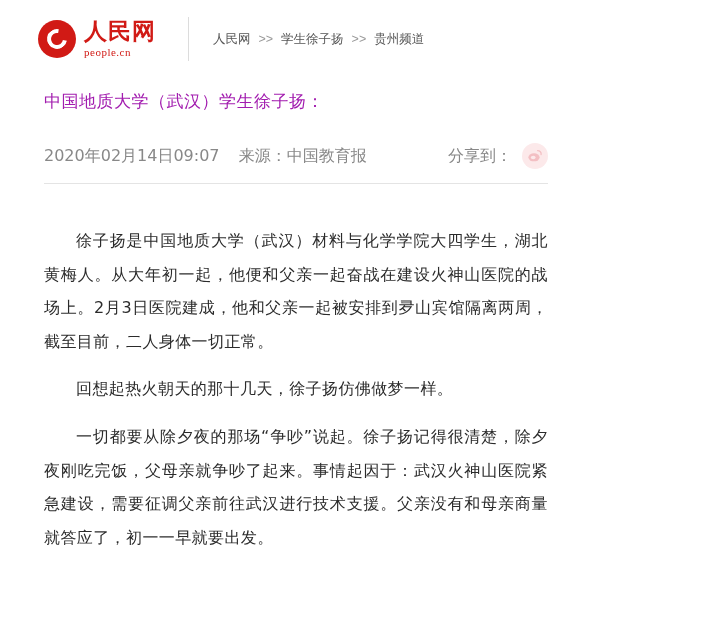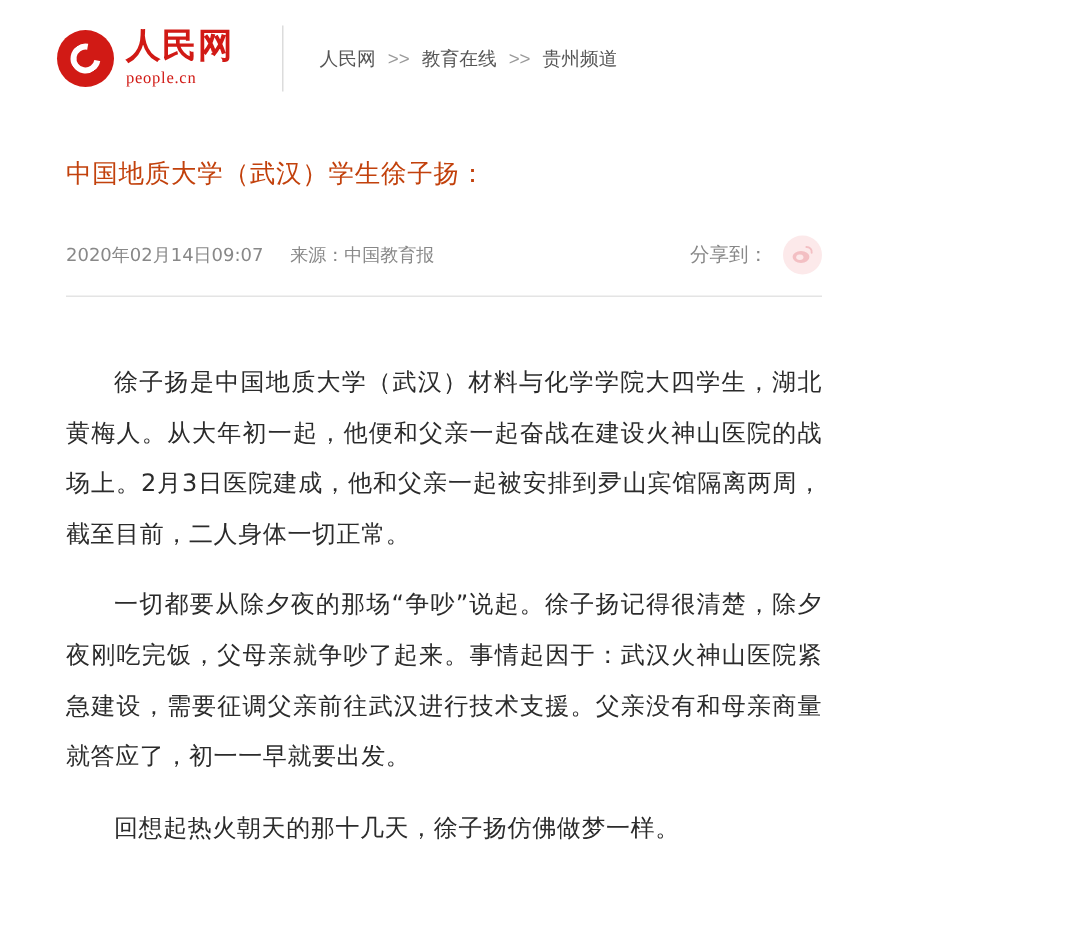--- a/index.html
+++ b/index.html
@@ -95,22 +95,22 @@
     color: #999999;
     font-family: "Liberation Sans", sans-serif;
   }
 
   
   .article {
     padding: 0 44px;
   }
   .kicker {
     font-size: 17px;
-    color: #c2410c;
-    margin-top: 26px;
+    color: #a21caf;
+    margin-top: 12px;
     font-family: "DejaVu Sans", sans-serif;
     letter-spacing: 0.5px;
   }
   .headline {
     font-size: 31px;
     font-weight: bold;
     color: #1a1a1a;
     margin-top: 22px;
     letter-spacing: 1px;
     font-family: "DejaVu Sans", sans-serif;
@@ -118,31 +118,31 @@
 
   .meta-row {
     margin-top: 30px;
     padding-bottom: 14px;
     border-bottom: 1px solid #e4e4e4;
     display: flex;
     align-items: center;
     justify-content: space-between;
   }
   .meta-left {
-    font-size: 12px;
+    font-size: 16px;
     color: #888888;
     font-family: "DejaVu Sans", sans-serif;
   }
   .meta-left .src {
     margin-left: 14px;
   }
   .meta-right {
     display: flex;
     align-items: center;
-    font-size: 13px;
+    font-size: 16px;
     color: #888888;
     font-family: "DejaVu Sans", sans-serif;
   }
   .share-icon {
     margin-left: 10px;
     width: 26px;
     height: 26px;
     border-radius: 50%;
     background: #fce9ea;
     display: flex;
@@ -175,21 +175,21 @@
       <div class="logo-mark"></div>
       <div class="logo-text">
         <div class="logo-cn">人民网</div>
         <div class="logo-en">people.cn</div>
       </div>
     </div>
     <div class="logo-divider"></div>
     <div class="breadcrumb">
       <span class="crumb">人民网</span>
       <span class="sep">&gt;&gt;</span>
-      <span class="crumb">教育在线</span>
+      <span class="crumb">学生徐子扬</span>
       <span class="sep">&gt;&gt;</span>
       <span class="crumb">贵州频道</span>
     </div>
   </div>
 
   <div class="article">
 
     <div class="kicker">中国地质大学（武汉）学生徐子扬：</div>
 
     <div class="meta-row">
@@ -204,18 +204,18 @@
             <ellipse cx="7" cy="9.3" rx="5.6" ry="4" fill="#f3bfc3"></ellipse>
             <ellipse cx="6.2" cy="9.5" rx="2.4" ry="1.8" fill="#fce9ea"></ellipse>
             <path d="M10.6 2.6c2.2 0 3.9 1.8 3.5 3.9" stroke="#f3bfc3" stroke-width="1.3" fill="none" stroke-linecap="round"></path>
           </svg>
         </span>
       </div>
     </div>
 
     <div class="body-text">
       <p>徐子扬是中国地质大学（武汉）材料与化学学院大四学生，湖北黄梅人。从大年初一起，他便和父亲一起奋战在建设火神山医院的战场上。2月3日医院建成，他和父亲一起被安排到夛山宾馆隔离两周，截至目前，二人身体一切正常。</p>
+      <p>回想起热火朝天的那十几天，徐子扬仿佛做梦一样。</p>
       <p>一切都要从除夕夜的那场“争吵”说起。徐子扬记得很清楚，除夕夜刚吃完饭，父母亲就争吵了起来。事情起因于：武汉火神山医院紧急建设，需要征调父亲前往武汉进行技术支援。父亲没有和母亲商量就答应了，初一一早就要出发。</p>
-      <p>回想起热火朝天的那十几天，徐子扬仿佛做梦一样。</p>
     </div>
 
   </div>
 </div>
 
 </body></html>

